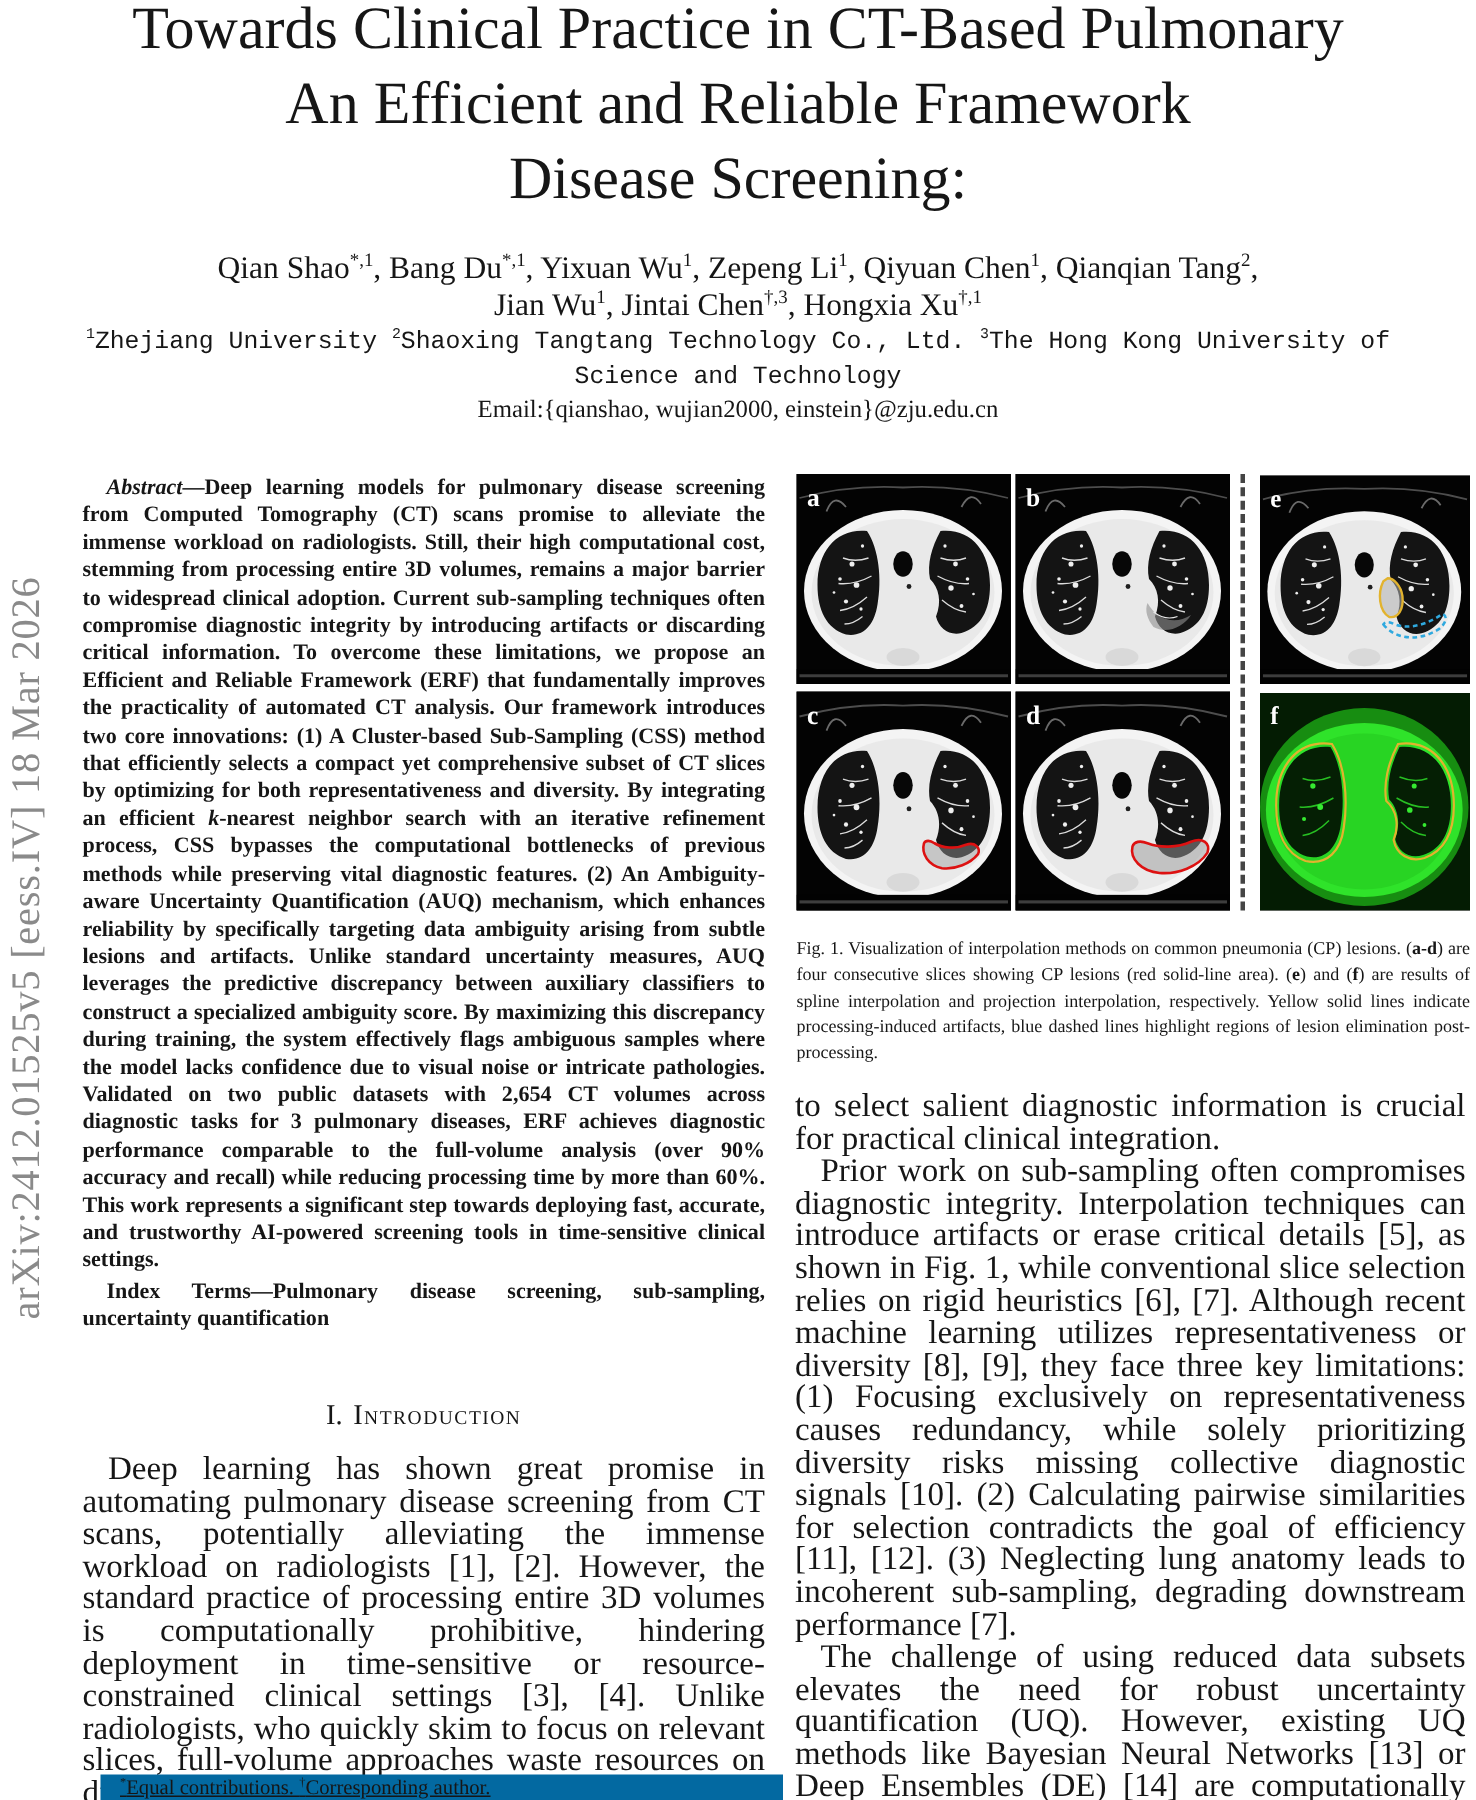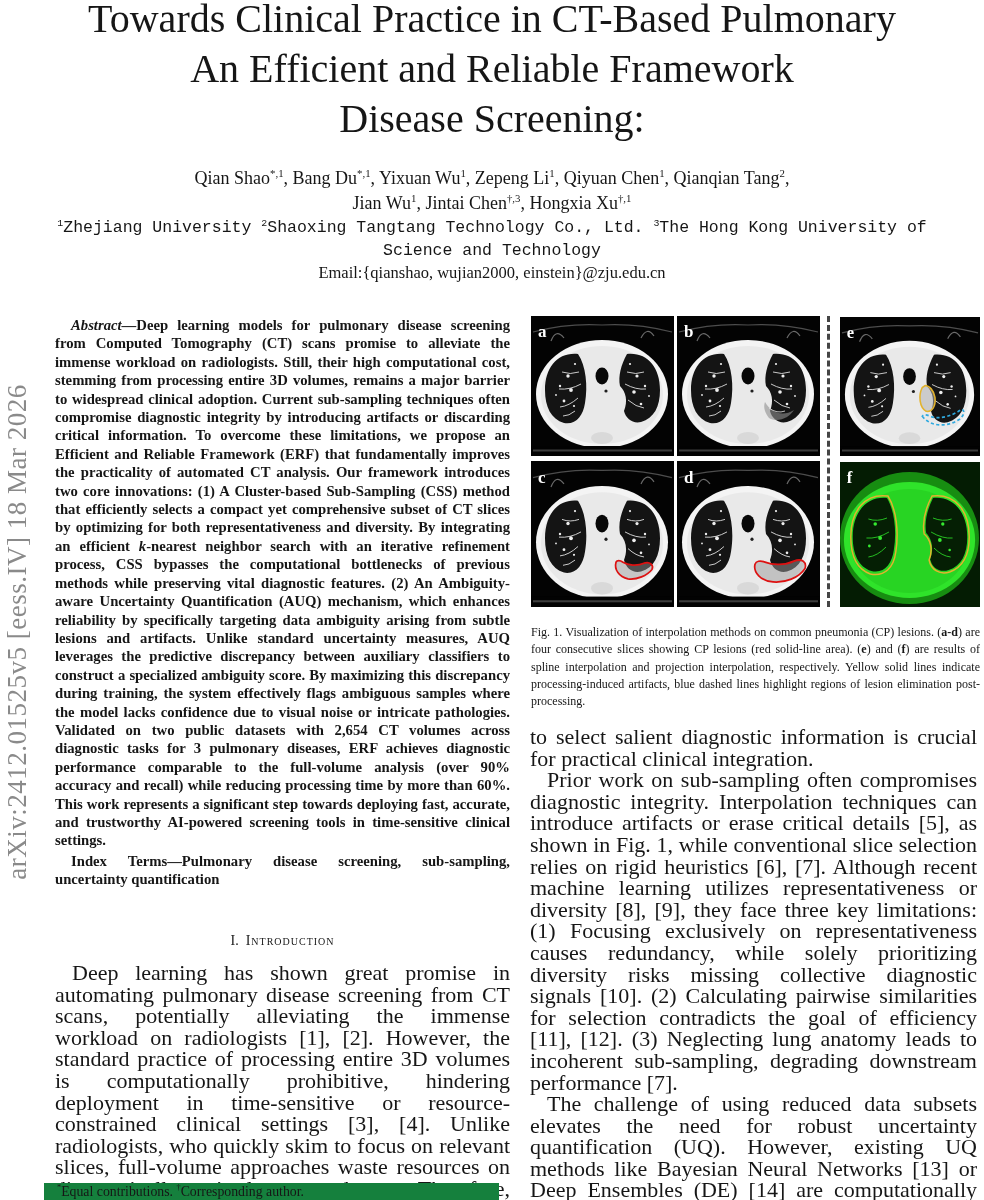--- a/index.html
+++ b/index.html
@@ -16,36 +16,36 @@
     position:absolute;left:2px;top:984px;width:704px;height:32px;
     transform:rotate(-90deg);transform-origin:0 0;
     font-size:27px;letter-spacing:.5px;color:#8a8a8a;
     text-align:center;white-space:nowrap;
   }
 
   
   .title-block{position:absolute;top:-6px;left:30px;width:924px;text-align:center;
     font-size:40px;line-height:50px;}
   .byline{position:absolute;top:166px;left:20px;width:944px;text-align:center;}
-  .authors-line{font-size:18px;line-height:25px;}
+  .authors-line{font-size:21px;line-height:25px;}
   .affiliation-line{font-size:16.5px;line-height:23px;font-family:Liberation Mono, monospace;}
   .email-line{font-size:16.5px;line-height:22px;}
 
   
   .abstract-block{position:absolute;left:55px;top:316px;width:455px;
     font-size:14.7px;line-height:18.4px;font-weight:bold;text-align:justify;}
   .abstract-par{text-indent:16px;margin:0;}
   .index-par{text-indent:16px;margin:2px 0 0 0;}
   .intro-block{position:absolute;left:55px;top:933px;width:455px;}
-  .section-heading{text-align:center;font-size:14px;margin:0 0 13px 0;}
+  .section-heading{text-align:center;font-size:19px;margin:0 0 13px 0;}
   .section-heading .sc{font-variant:small-caps;letter-spacing:1px;margin-left:7px;}
   .body-par{font-size:22px;line-height:21.6px;text-align:justify;margin:0;}
   .indent{text-indent:17px;}
-  .footnote{position:absolute;left:44px;top:1183px;width:455px;
-    font-size:13.8px;line-height:17px;text-indent:13px;background:#15803d;}
+  .footnote{position:absolute;left:67px;top:1183px;width:455px;
+    font-size:13.8px;line-height:17px;text-indent:13px;background:#0369a1;text-decoration:underline;}
 
   
   .figure-panels{position:absolute;left:531px;top:316px;width:449px;height:291px;}
   .panel{position:absolute;background:#000;}
   .panel svg{display:block;width:100%;height:100%;}
   .p-a{left:0;top:0;width:143px;height:140px;}
   .p-b{left:146px;top:0;width:143px;height:140px;}
   .p-e{left:309px;top:1px;width:140px;height:139px;}
   .p-c{left:0;top:145px;width:143px;height:146px;}
   .p-d{left:146px;top:145px;width:143px;height:146px;}

